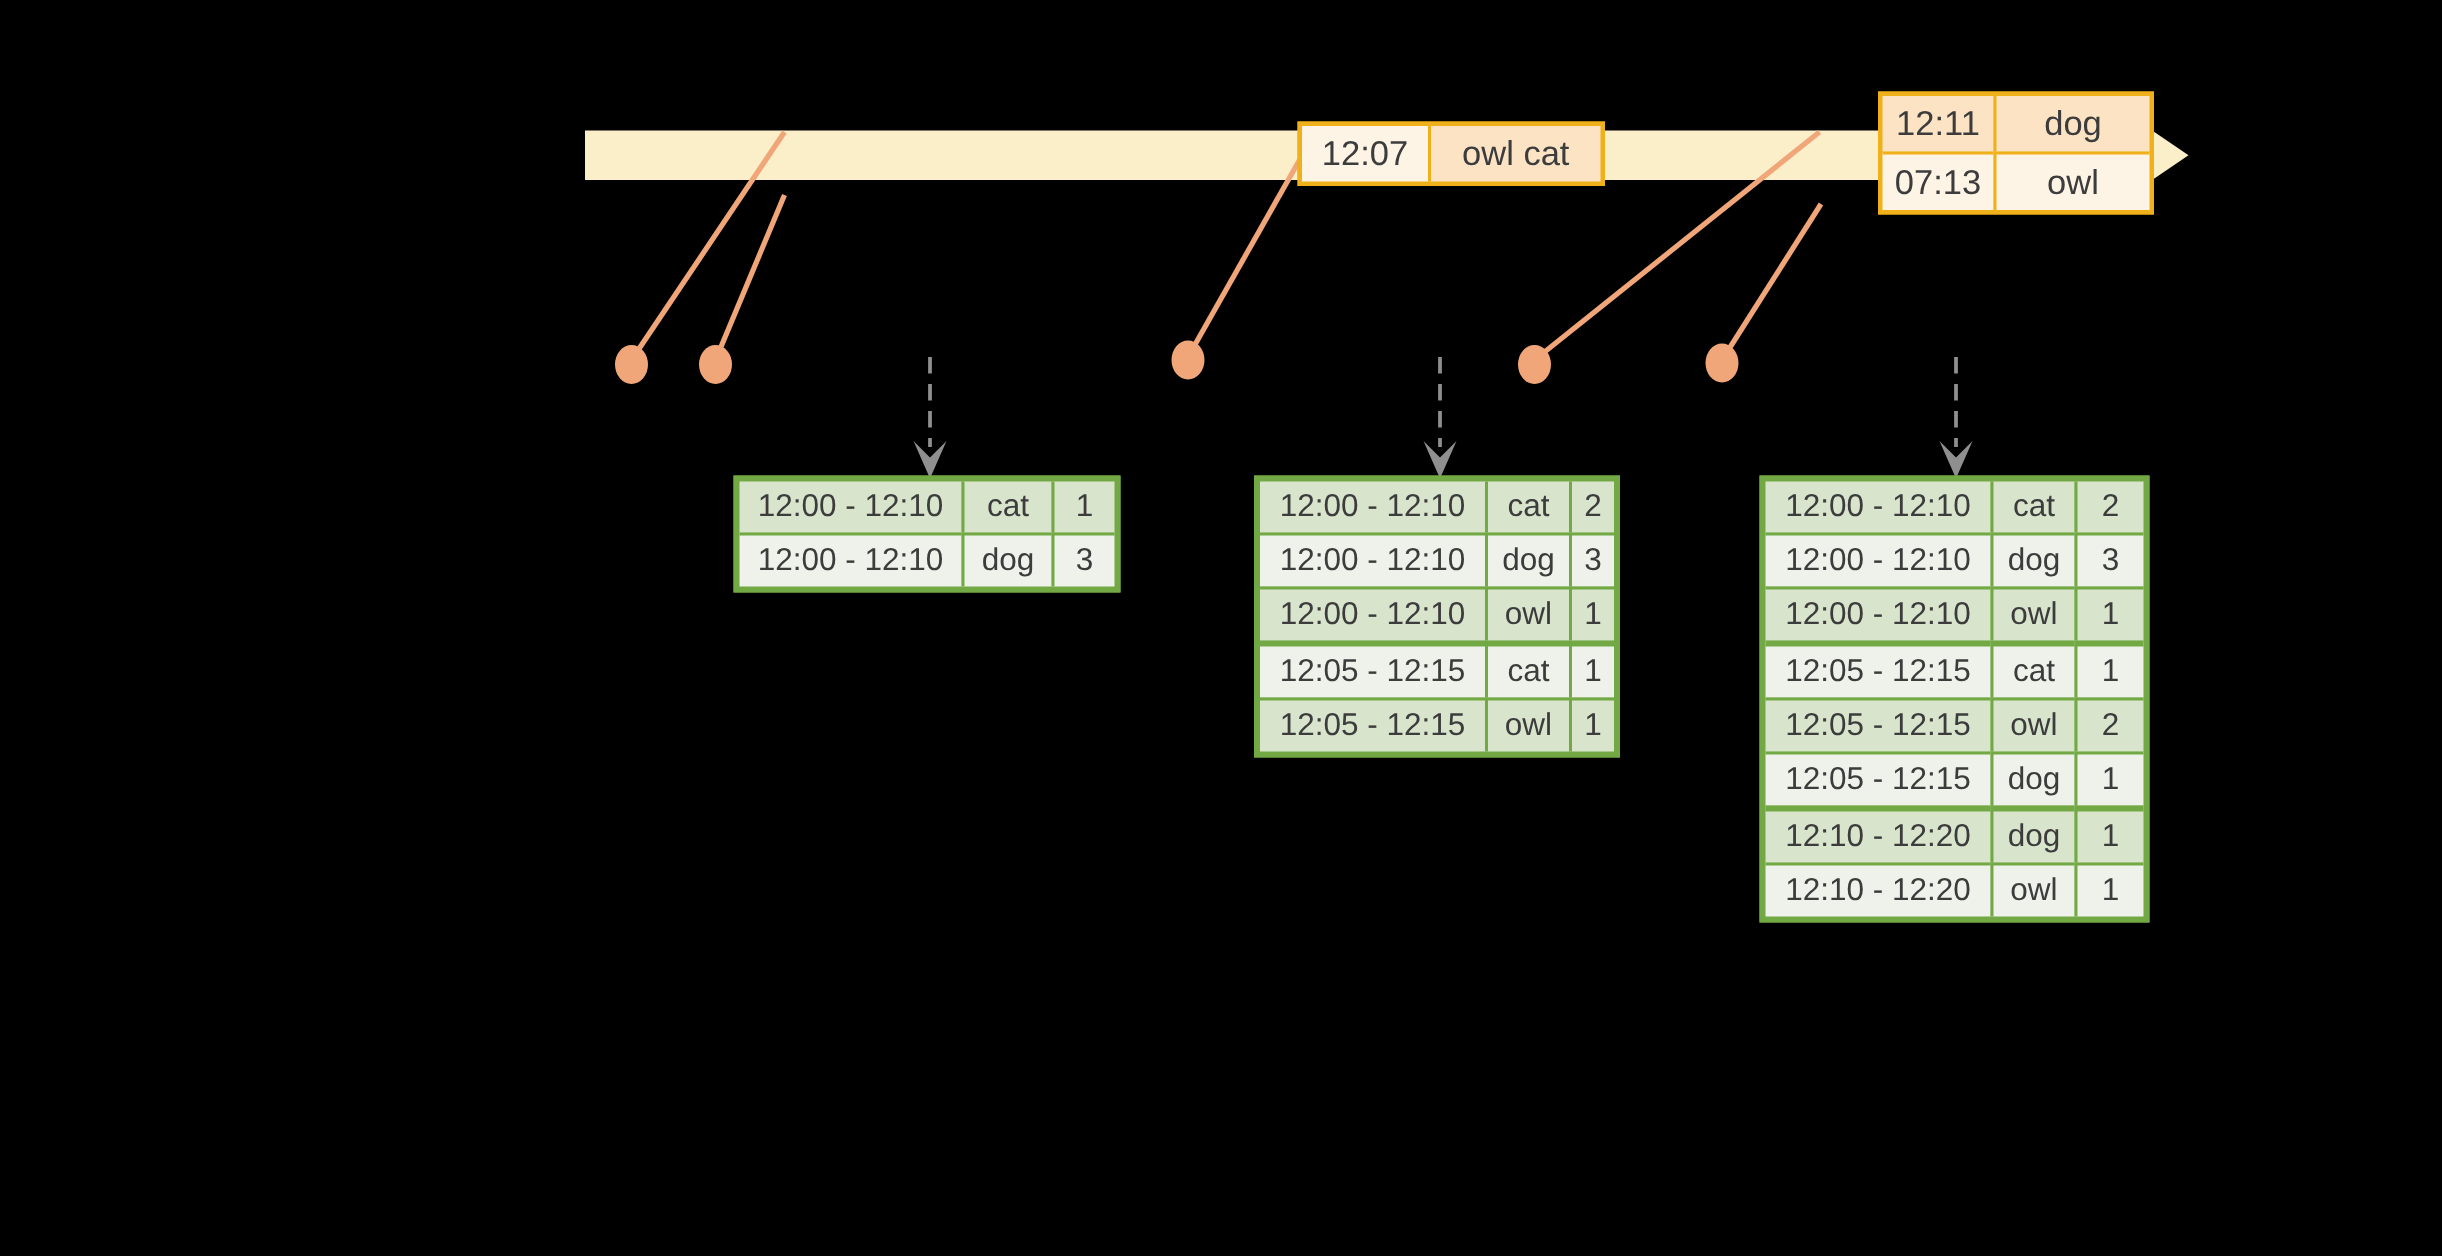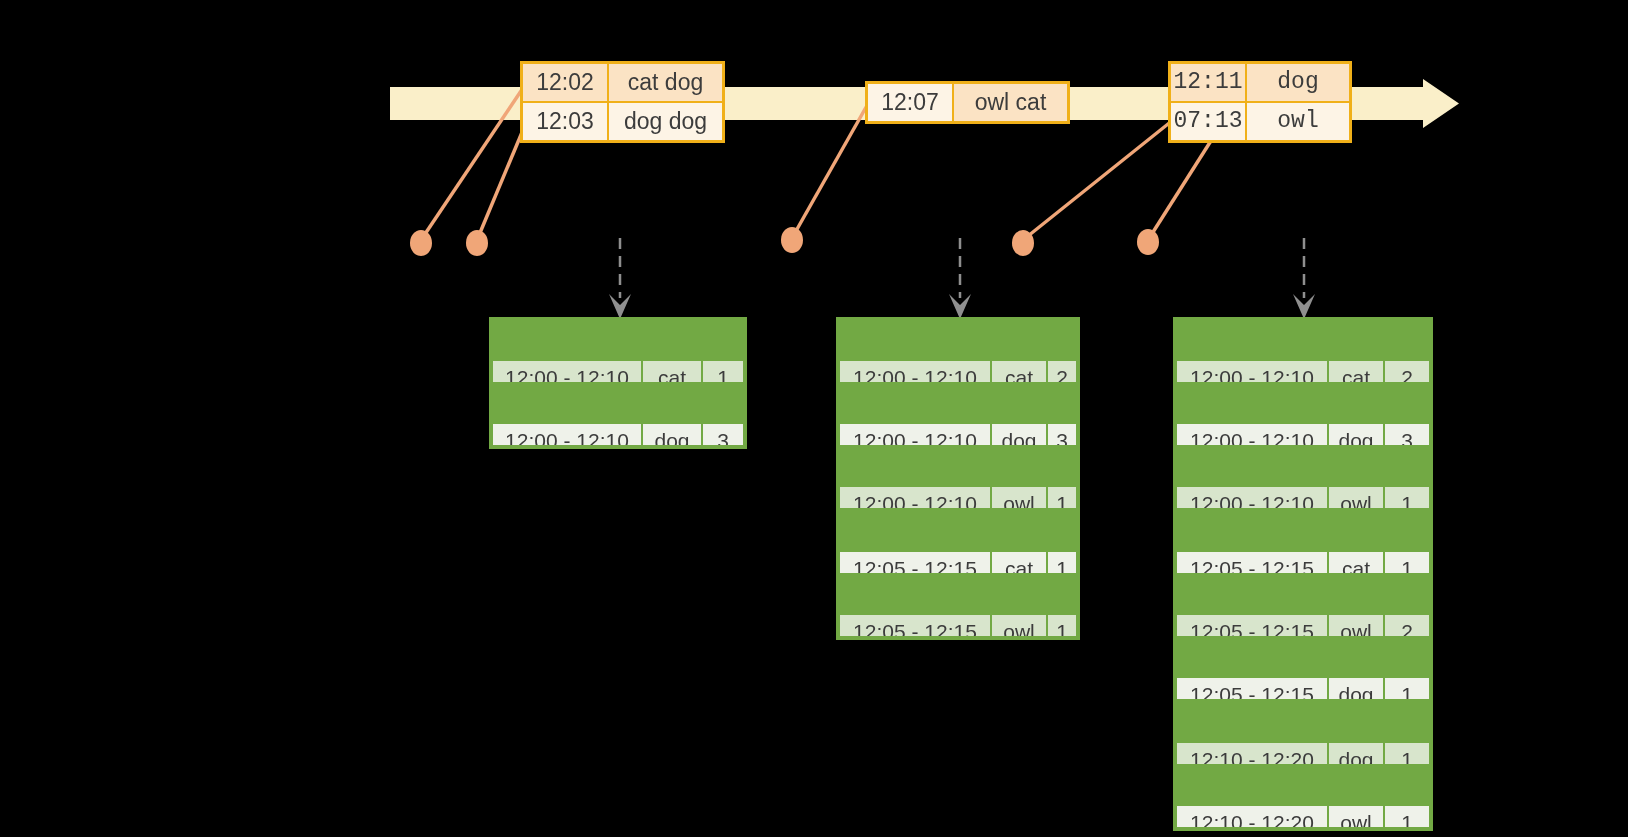--- a/index.html
+++ b/index.html
@@ -25,34 +25,33 @@
     height:37px;line-height:37px;text-align:center;white-space:nowrap;overflow:hidden;
   }
   .ebox .cell + .cell{border-left:2px solid var(--gold);}
   .ebox .cell.peach{background:var(--peach);}
   .ebox .cell.cream{background:var(--cream);}
   #ebox-1 .row{grid-template-columns:84px 115px;}
   #ebox-1{left:520px;top:61px;}
   #ebox-2 .row{grid-template-columns:84px 115px;}
   #ebox-2{left:865px;top:81px;}
   #ebox-3 .row{grid-template-columns:74px 104px;}
-  #ebox-3{left:1168px;top:61px;font-family:Liberation Mono, monospace;}
+  #ebox-3{left:1252px;top:61px;}
 
   
   .gtable{
     position:absolute;z-index:2;border:4px solid var(--green);background:var(--green);
     font-size:21px;
   }
   .gtable .row{display:grid;}
   .gtable .row + .row .cell{border-top:2px solid var(--green);}
   .gtable .row.sep .cell{border-top:4px solid var(--green);}
   .gtable .cell{
-    height:21px;line-height:34px;text-align:center;white-space:nowrap;overflow:hidden;
+    height:34px;line-height:34px;text-align:center;white-space:nowrap;overflow:hidden;
     background:var(--row-cream);
-    margin-top:40px;
   }
   .gtable .row.base .cell{background:var(--row-green);}
   .gtable .cell + .cell{border-left:2px solid var(--green);}
   #gtable-1{left:489px;top:317px;}
   #gtable-1 .row{grid-template-columns:148px 60px 42px;}
   #gtable-2{left:836px;top:317px;}
   #gtable-2 .row{grid-template-columns:150px 56px 30px;}
   #gtable-3{left:1173px;top:317px;}
   #gtable-3 .row{grid-template-columns:150px 56px 46px;}
 </style>
@@ -78,30 +77,20 @@
     <ellipse class="dot" cx="1148" cy="242" rx="11" ry="13"></ellipse>
 
     <line class="trig" x1="620" y1="238" x2="620" y2="298"></line>
     <polygon class="trighead" points="609,294 620,305 631,294 620,319"></polygon>
     <line class="trig" x1="960" y1="238" x2="960" y2="298"></line>
     <polygon class="trighead" points="949,294 960,305 971,294 960,319"></polygon>
     <line class="trig" x1="1304" y1="238" x2="1304" y2="298"></line>
     <polygon class="trighead" points="1293,294 1304,305 1315,294 1304,319"></polygon>
   </svg>
 
-  <div id="ebox-1" class="ebox">
-      <div class="row">
-        <div class="cell peach">12:02</div>
-        <div class="cell peach">cat dog</div>
-      </div>
-      <div class="row">
-        <div class="cell cream">12:03</div>
-        <div class="cell cream">dog dog</div>
-      </div>
-    </div>
   <div id="ebox-2" class="ebox">
       <div class="row">
         <div class="cell cream">12:07</div>
         <div class="cell peach">owl cat</div>
       </div>
     </div>
   <div id="ebox-3" class="ebox">
       <div class="row">
         <div class="cell peach">12:11</div>
         <div class="cell peach">dog</div>

